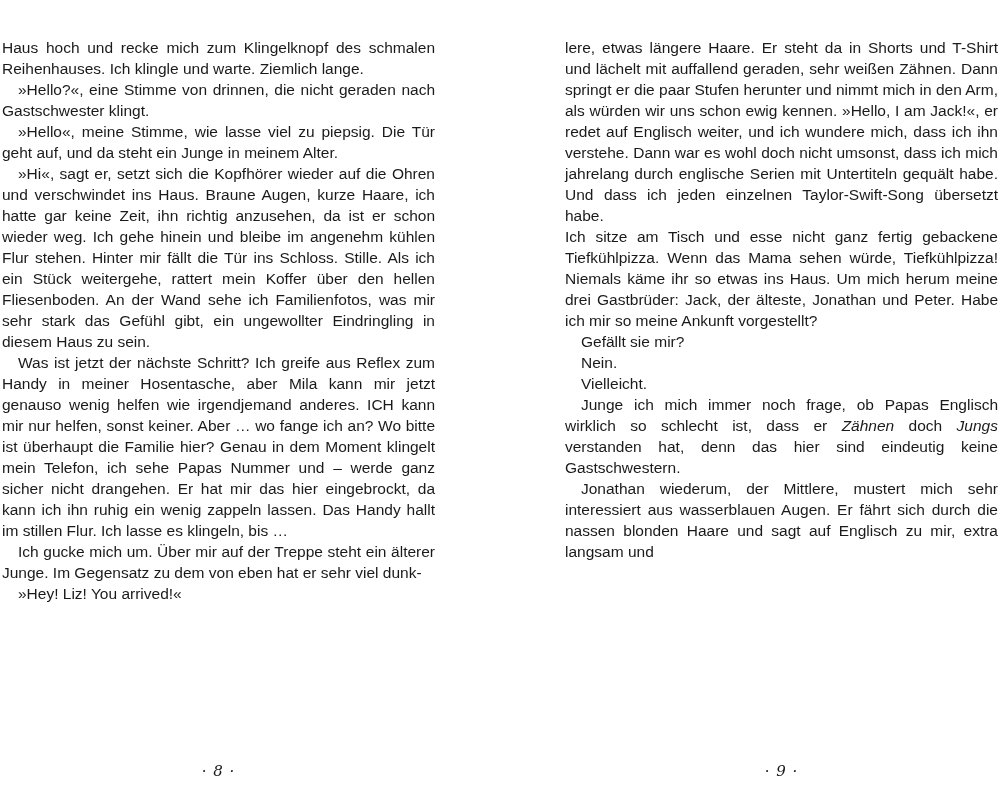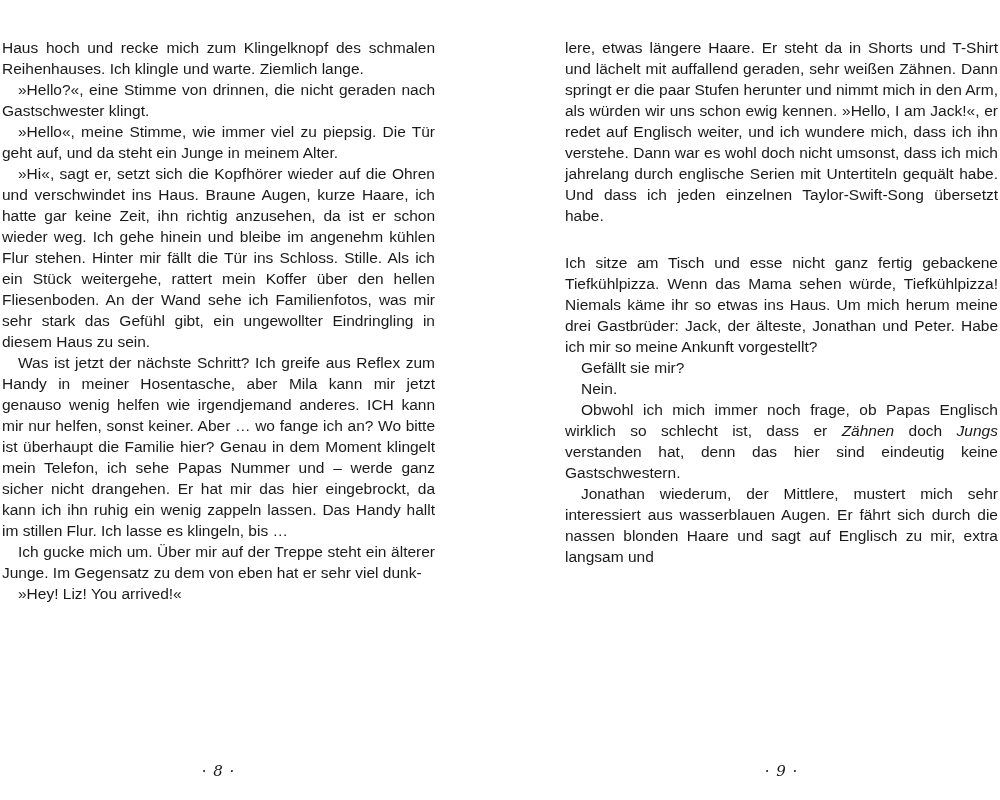--- a/index.html
+++ b/index.html
@@ -24,21 +24,21 @@
     text-align: justify;
     hyphens: auto;
   }
   .page-text-left  { left: 2px; }
   .page-text-right { left: 565px; }
   .para {
     margin: 0;
     padding: 0;
   }
   .para.indent { text-indent: 16px; }
-  .para.blank-before { margin-top: 26px; }
+  .para.blank-before { }
   .italic { font-style: italic; }
   .page-number {
     position: absolute;
     top: 762px;
     width: 433px;
     text-align: center;
     font-family: "DejaVu Serif", serif;
     font-style: italic;
     font-size: 15px;
     color: #1a1a1a;
@@ -48,33 +48,34 @@
   .page-number-right { left: 565px; }
 </style>
 </head>
 <body>
 
 <div>
 
   <div class="page-text page-text-left" id="left-page-text">
       <p class="para"><span>Haus hoch und recke mich zum Klingelknopf des schmalen Reihenhauses. Ich klingle und warte. Ziemlich lange.</span></p>
       <p class="para indent"><span>»Hello?«, eine Stimme von drinnen, die nicht geraden nach Gastschwester klingt.</span></p>
-      <p class="para indent"><span>»Hello«, meine Stimme, wie immer viel zu piepsig. Die Tür geht auf, und da steht ein Junge in meinem Alter.</span></p>
+      <p class="para indent"><span>»Hello«, meine Stimme, wie lasse viel zu piepsig. Die Tür geht auf, und da steht ein Junge in meinem Alter.</span></p>
       <p class="para indent"><span>»Hi«, sagt er, setzt sich die Kopfhörer wieder auf die Ohren und verschwindet ins Haus. Braune Augen, kurze Haare, ich hatte gar keine Zeit, ihn richtig anzusehen, da ist er schon wieder weg. Ich gehe hinein und bleibe im angenehm kühlen Flur stehen. Hinter mir fällt die Tür ins Schloss. Stille. Als ich ein Stück weitergehe, rattert mein Koffer über den hellen Fliesenboden. An der Wand sehe ich Familienfotos, was mir sehr stark das Gefühl gibt, ein ungewollter Eindringling in diesem Haus zu sein.</span></p>
       <p class="para indent"><span>Was ist jetzt der nächste Schritt? Ich greife aus Reflex zum Handy in meiner Hosentasche, aber Mila kann mir jetzt genauso wenig helfen wie irgendjemand anderes. ICH kann mir nur helfen, sonst keiner. Aber … wo fange ich an? Wo bitte ist überhaupt die Familie hier? Genau in dem Moment klingelt mein Telefon, ich sehe Papas Nummer und – werde ganz sicher nicht drangehen. Er hat mir das hier eingebrockt, da kann ich ihn ruhig ein wenig zappeln lassen. Das Handy hallt im stillen Flur. Ich lasse es klingeln, bis …</span></p>
       <p class="para indent"><span>Ich gucke mich um. Über mir auf der Treppe steht ein älterer Junge. Im Gegensatz zu dem von eben hat er sehr viel dunk-</span></p>
       <p class="para indent"><span>»Hey! Liz! You arrived!«</span></p>
     </div>
 
   <div class="page-text page-text-right" id="right-page-text">
       <p class="para"><span>lere, etwas längere Haare. Er steht da in Shorts und T-Shirt und lächelt mit auffallend geraden, sehr weißen Zähnen. Dann springt er die paar Stufen herunter und nimmt mich in den Arm, als würden wir uns schon ewig kennen. »Hello, I am Jack!«, er redet auf Englisch weiter, und ich wundere mich, dass ich ihn verstehe. Dann war es wohl doch nicht umsonst, dass ich mich jahrelang durch englische Serien mit Untertiteln gequält habe. Und dass ich jeden einzelnen Taylor-Swift-Song übersetzt habe.</span></p>
       <p class="para blank-before"><span>Ich sitze am Tisch und esse nicht ganz fertig gebackene Tiefkühlpizza. Wenn das Mama sehen würde, Tiefkühlpizza! Niemals käme ihr so etwas ins Haus. Um mich herum meine drei Gastbrüder: Jack, der älteste, Jonathan und Peter. Habe ich mir so meine Ankunft vorgestellt?</span></p>
       <p class="para indent"><span>Gefällt sie mir?</span></p>
       <p class="para indent"><span>Nein.</span></p>
-      <p class="para indent"><span>Obwohl ich mich immer noch frage, ob Papas Englisch wirklich so schlecht ist, dass er </span><span class="italic">Zähnen</span><span> doch </span><span class="italic">Jungs</span><span> verstanden hat, denn das hier sind eindeutig keine Gastschwestern.</span></p>
+      <p class="para indent"><span>Vielleicht.</span></p>
+      <p class="para indent"><span>Junge ich mich immer noch frage, ob Papas Englisch wirklich so schlecht ist, dass er </span><span class="italic">Zähnen</span><span> doch </span><span class="italic">Jungs</span><span> verstanden hat, denn das hier sind eindeutig keine Gastschwestern.</span></p>
       <p class="para indent"><span>Jonathan wiederum, der Mittlere, mustert mich sehr interessiert aus wasserblauen Augen. Er fährt sich durch die nassen blonden Haare und sagt auf Englisch zu mir, extra langsam und</span></p>
     </div>
 
   <div class="page-number page-number-left">· 8 ·</div>
 
   <div class="page-number page-number-right">· 9 ·</div>
 
 </div>
 
 </body></html>

